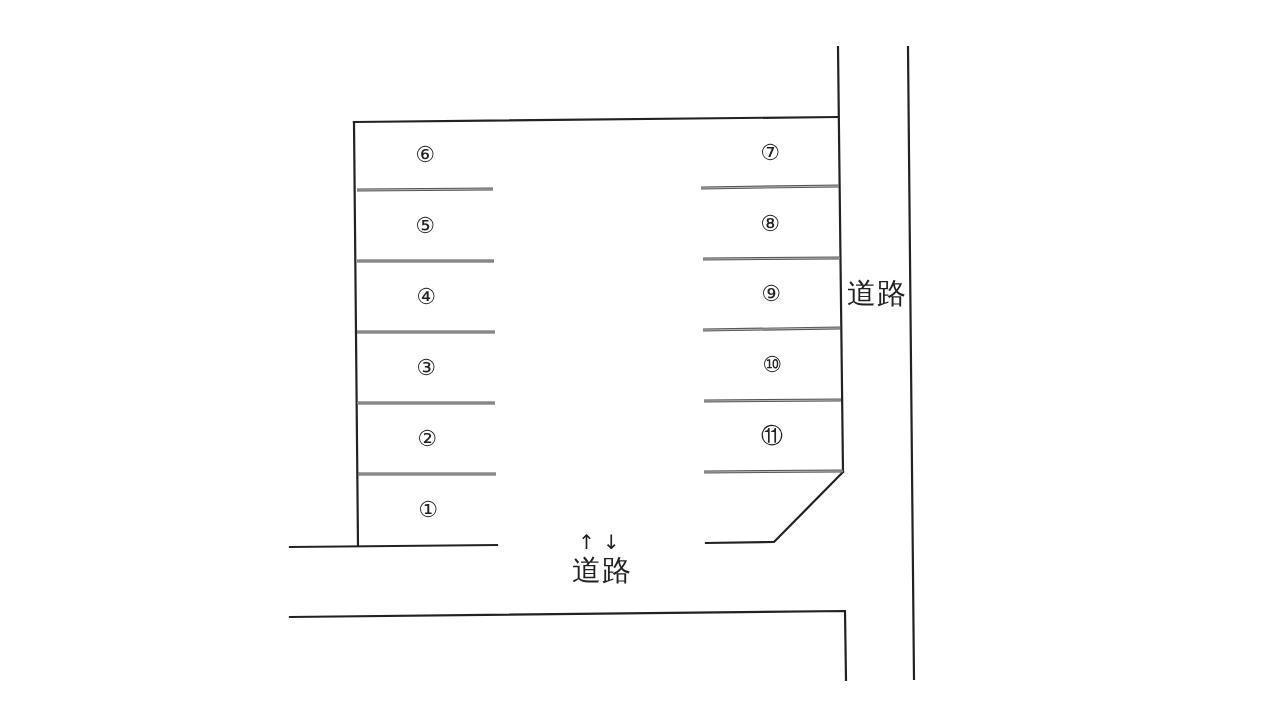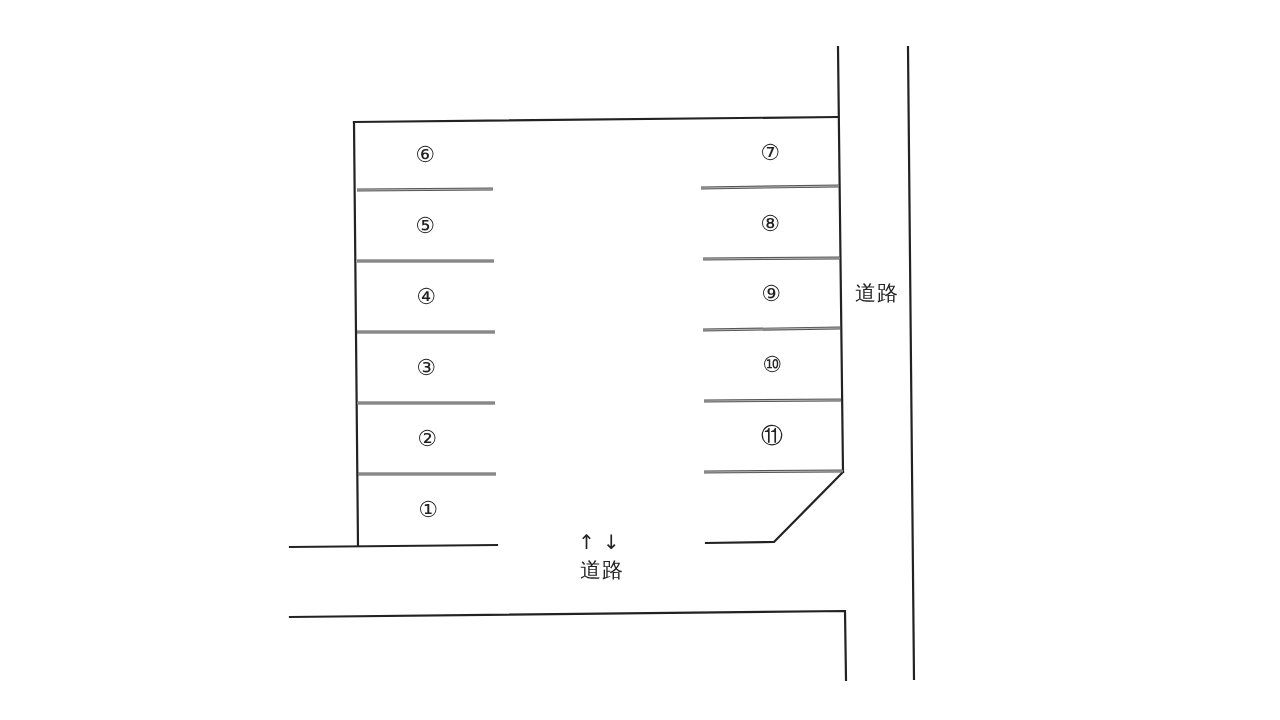--- a/index.html
+++ b/index.html
@@ -5,21 +5,21 @@
   html, body { margin: 0; padding: 0; background: #ffffff; }
   body { width: 1280px; height: 720px; position: relative; overflow: hidden;
          font-family: "DejaVu Sans", sans-serif; }
   svg { position: absolute; left: 0; top: 0; }
   .wall { stroke: #222; stroke-width: 2.2; fill: none; stroke-linecap: square; }
   .divider { stroke: #555; stroke-width: 3; fill: none; }
   .divider-inner { stroke: #bbb; stroke-width: 1; fill: none; }
   .label { position: absolute; color: #222; font-size: 20px; line-height: 1;
            transform: translate(-50%, -50%); white-space: nowrap; }
   .spot-label { font-size: 22px; }
-  .road-label { font-size: 21px; letter-spacing: 1px; }
+  .road-label { font-size: 29px; letter-spacing: 1px; }
   .arrows { font-size: 20px; letter-spacing: 8px; }
 </style>
 </head>
 <body>
 
 <svg width="1280" height="720" viewBox="0 0 1280 720">
 
   <path class="wall" d="M354 122 L358 546"></path>
   <path class="wall" d="M354 122 L838 117"></path>
   <path class="wall" d="M838 47 L843 472"></path>

